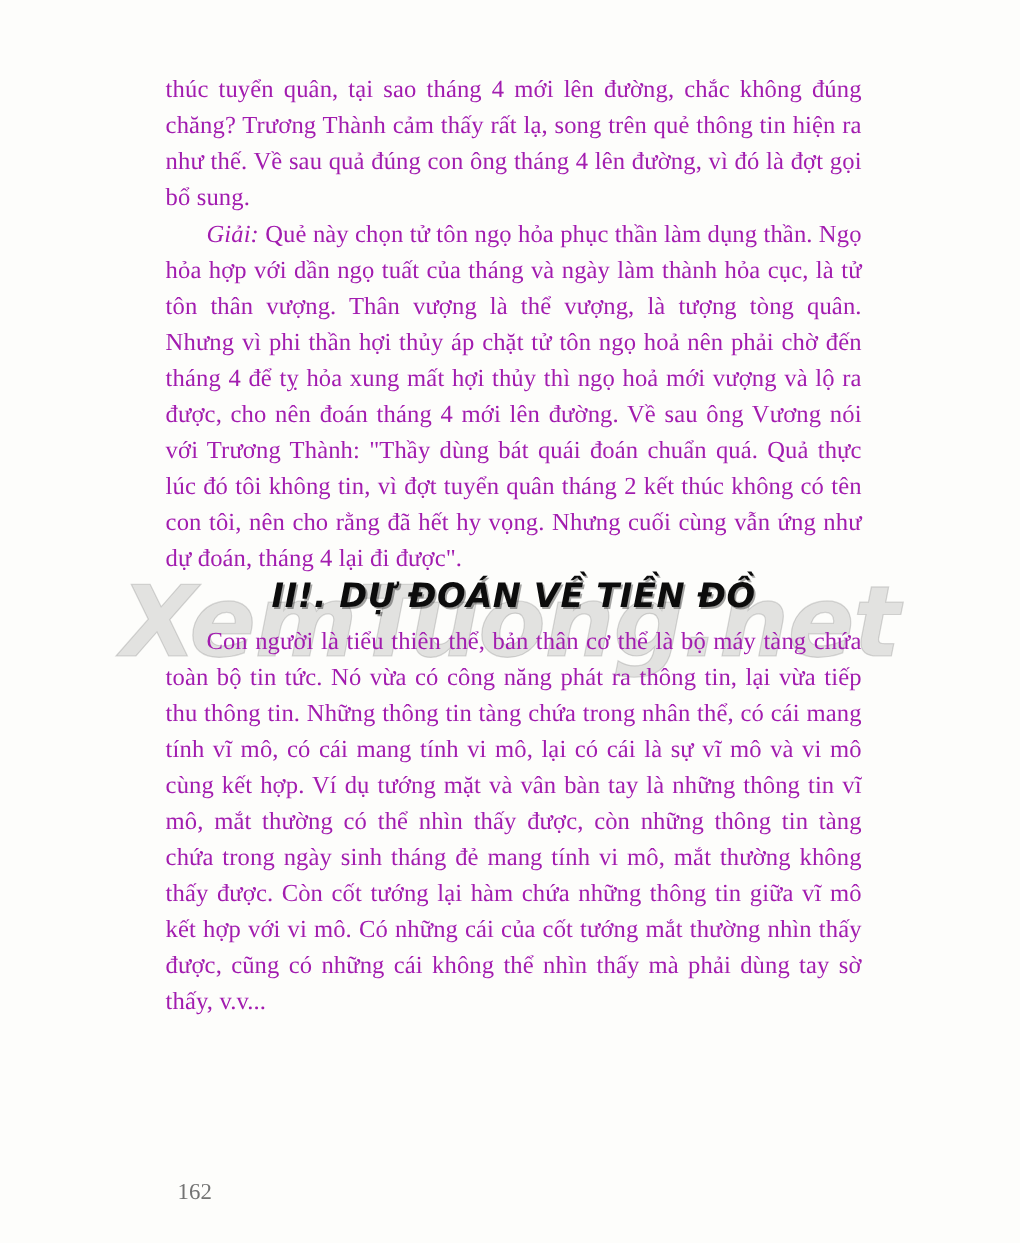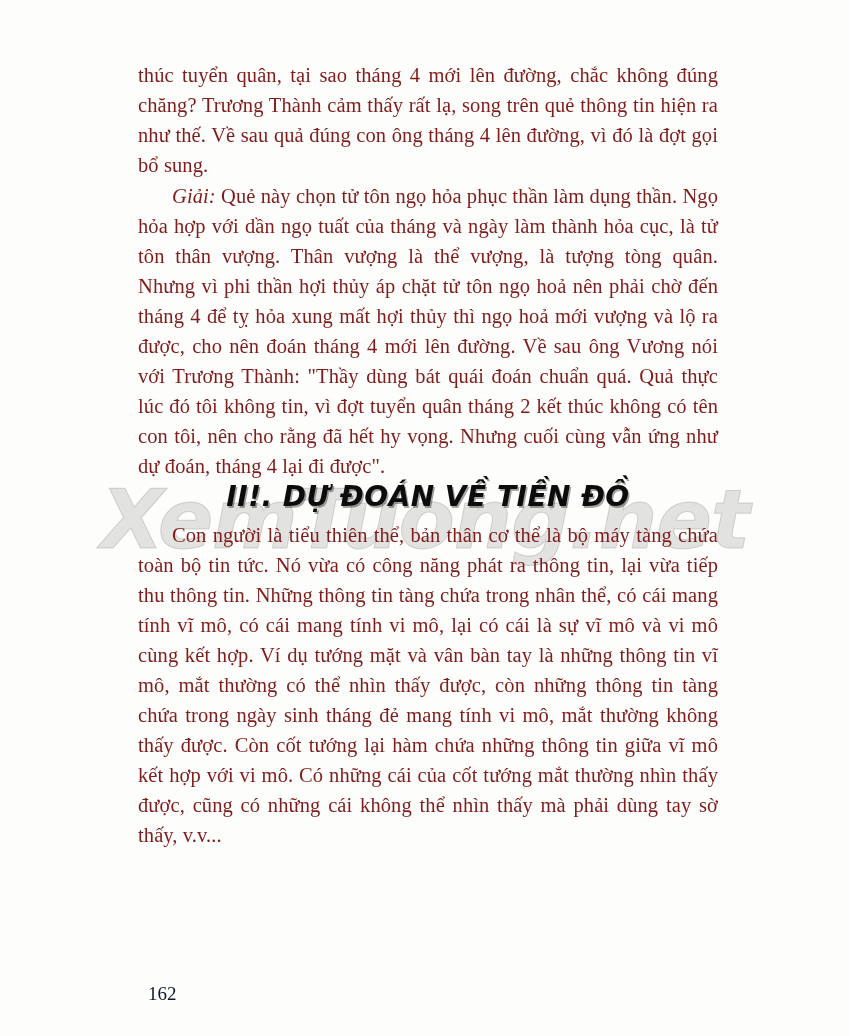--- a/index.html
+++ b/index.html
@@ -29,21 +29,21 @@
     top: 60px;
     width: 580px;
   }
 
   p.para {
     margin: 0;
     font-size: 20.5px;
     line-height: 30px;
     text-align: justify;
     text-justify: inter-word;
-    color: #7f1d1d;
+    color: #a21caf;
     letter-spacing: 0.1px;
   }
 
   p.para.indented {
     text-indent: 34px;
   }
 
   p.para + p.para {
     margin-top: 1px;
   }
@@ -96,21 +96,21 @@
     -webkit-text-stroke: 1px rgba(110,110,110,0.25);
   }
 
   
   .page-number {
     position: absolute;
     left: 148px;
     top: 983px;
     font-family: "Liberation Serif", serif;
     font-size: 19px;
-    color: #0f172a;
+    color: #737373;
   }
 
   .footer-bar {
     position: absolute;
     left: 0;
     top: 1000px;
     width: 850px;
     height: 36px;
     text-align: center;
     font-family: "DejaVu Sans", sans-serif;

